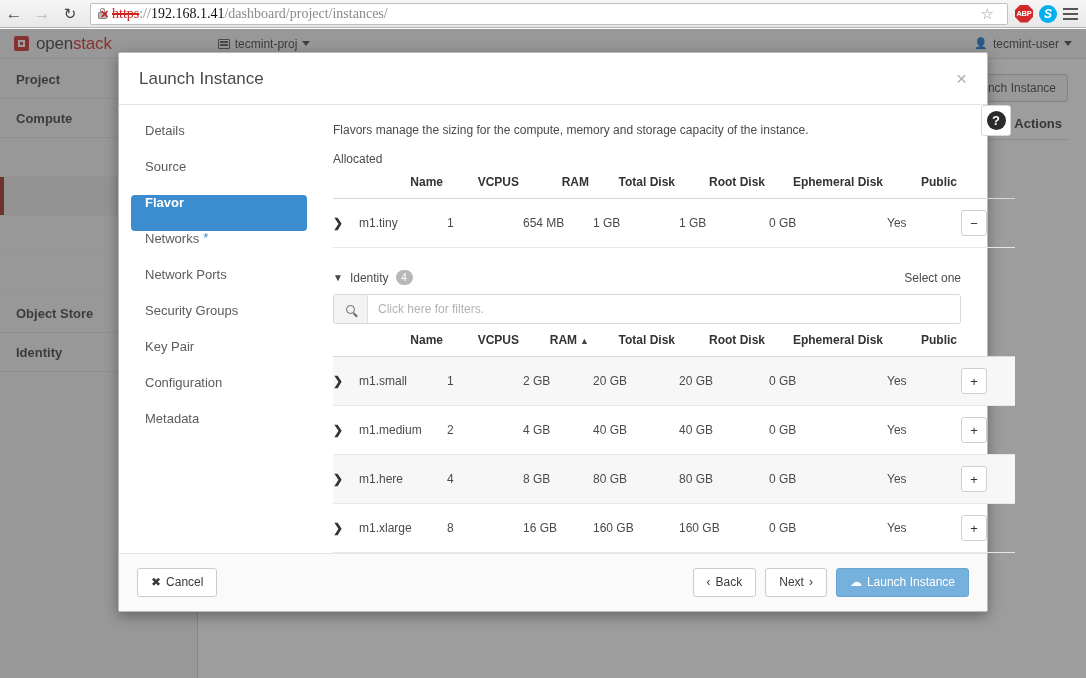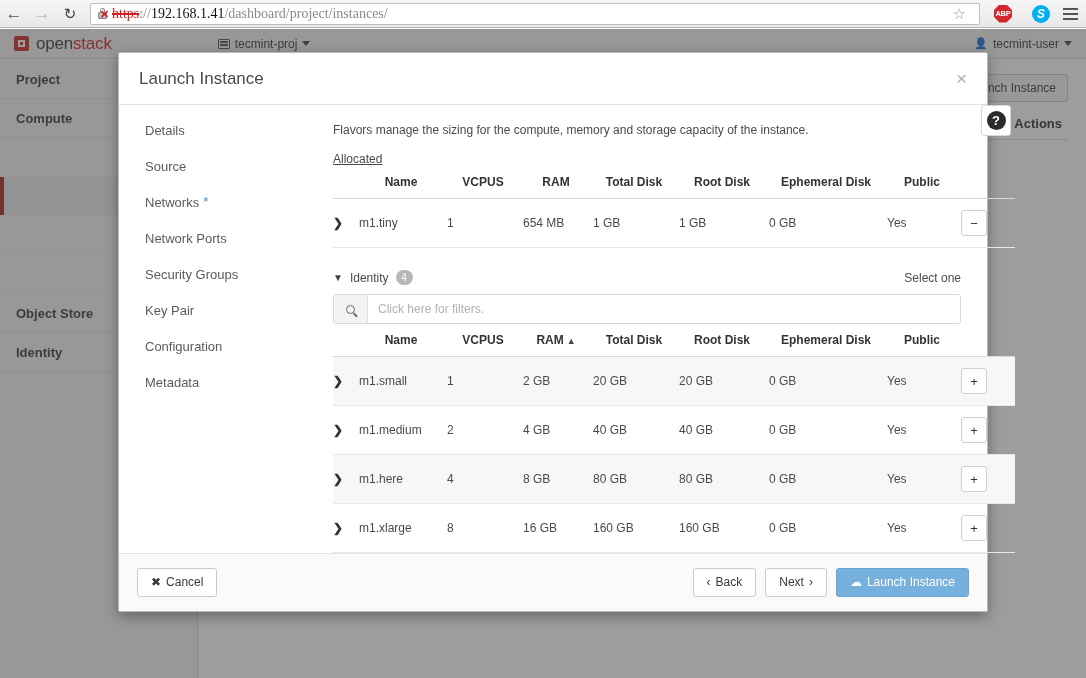--- a/index.html
+++ b/index.html
@@ -49,21 +49,21 @@
     position: absolute; left: 3px; top: 2px; color: #cf2121; font-size: 11px;
     font-weight: bold; font-family: "Liberation Sans", sans-serif; line-height: 1;
   }
   .scheme-struck {
     color: #cf2121; text-decoration: line-through;
     text-decoration-color: #cf2121; text-decoration-thickness: 1.5px;
   }
   .url-host { color: #111; }
   .url-path { color: #8a8a8a; }
   .star-icon { font-size: 15px; color: #9a9a9a; padding: 0 7px; }
-  .ext-icon { width: 22px; height: 22px; margin: 0 8px; display:flex; align-items:center; justify-content:center; }
+  .ext-icon { width: 22px; height: 22px; margin: 0 1px; display:flex; align-items:center; justify-content:center; }
   .abp {
     width: 18px; height: 18px; background: #d3272b; color: #fff;
     font-size: 7.5px; font-weight: bold; display: flex; align-items: center; justify-content: center;
     border-radius: 3px;
     clip-path: polygon(30% 0%, 70% 0%, 100% 30%, 100% 70%, 70% 100%, 30% 100%, 0% 70%, 0% 30%);
     letter-spacing: -0.2px;
   }
   .skype {
     width: 18px; height: 18px; background: #00aff0; color: #fff; border-radius: 50%;
     font-size: 12px; font-weight: bold; font-style: italic;
@@ -159,25 +159,25 @@
   .help-btn {
     position: absolute; right: -24px; top: 0px; width: 30px; height: 31px;
     background: #ffffff; border: 1px solid #d7d7d7; border-radius: 3px;
     display: flex; align-items: center; justify-content: center;
   }
   .help-circle {
     width: 19px; height: 19px; border-radius: 50%; background: #2b2b2b; color: #fff;
     font-size: 13px; font-weight: bold; display: flex; align-items: center; justify-content: center;
   }
   .pane-desc { font-size: 12px; color: #4a4a4a; }
-  .sec-label { font-size: 12px; color: #4a4a4a; margin-top: 15px; text-decoration: underline; }
+  .sec-label { font-size: 12px; color: #4a4a4a; margin-top: 15px; }
 
   table.flav { width: 100%; border-collapse: collapse; table-layout: fixed; }
   table.flav th {
-    font-size: 12px; font-weight: bold; color: #333; text-align: center;
+    font-size: 12px; font-weight: bold; color: #333; text-align: right;
     padding: 9px 4px 9px 0; border-bottom: 1px solid #d8d8d8; white-space: nowrap;
   }
   table.flav td {
     font-size: 12px; color: #4a4a4a; padding: 11px 4px 11px 0;
     border-bottom: 1px solid #e8e8e8; white-space: nowrap;
   }
   table.flav tr.striped td { background: #f7f7f7; }
   .col-exp { width: 26px; }
   .col-name { width: 88px; }
   .col-vcpus { width: 76px; }
@@ -318,20 +318,23 @@
       <span class="modal-close">×</span>
     </div>
 
     <div class="modal-body">
       <div class="wiz-nav">
         <div class="wiz-item">
             <span>Details</span>
           </div>
         <div class="wiz-item">
             <span>Source</span>
+          </div>
+        <div class="wiz-item active">
+            <span>Flavor</span>
           </div>
         <div class="wiz-item">
             <span>Networks</span>
             <span class="req-star">*</span>
           </div>
         <div class="wiz-item">
             <span>Network Ports</span>
           </div>
         <div class="wiz-item">
             <span>Security Groups</span>

